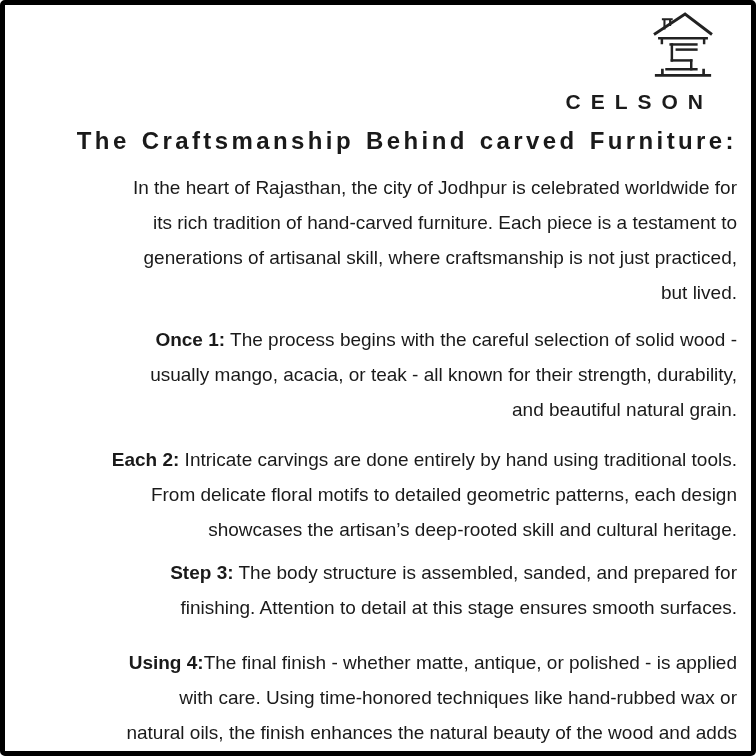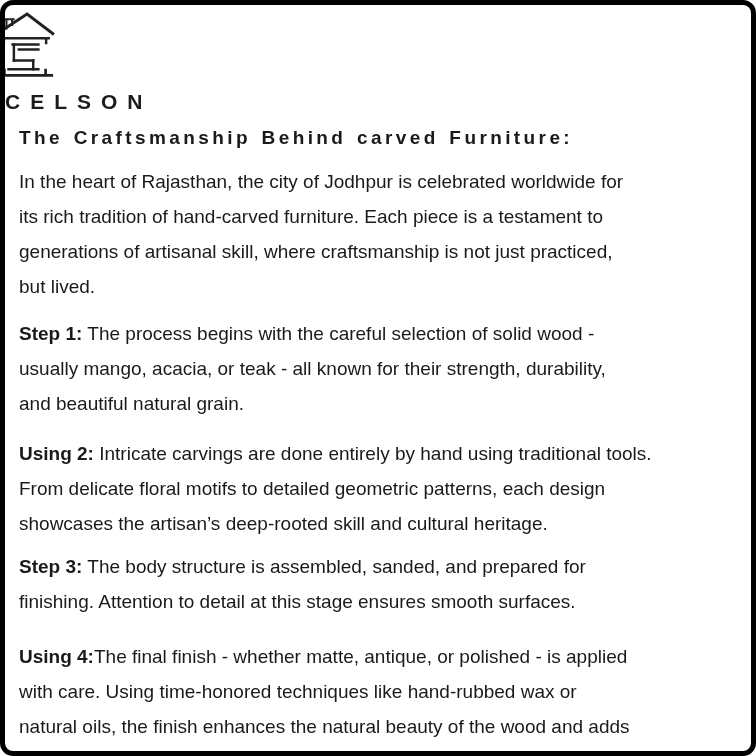--- a/index.html
+++ b/index.html
@@ -1,40 +1,40 @@
 <!DOCTYPE html>
 <html style="--text: #1a1a1a; --border: #000000; --bg: #ffffff;"><head>
 <meta charset="utf-8">
 <style>
   html, body { margin: 0; padding: 0; background: #ffffff; }
   .card {
     width: 756px; height: 756px; box-sizing: border-box;
     background: var(--bg, #ffffff);
     border: 5px solid var(--border, #000000);
-    border-radius: 13px;
+    border-radius: 5px;
     padding: 5px 14px 0 14px;
     font-family: "Liberation Sans", "DejaVu Sans", sans-serif;
     color: var(--text, #1a1a1a);
-    text-align: left;
+    text-align: right;
     overflow: hidden;
   }
   .brand-block { transform: translateX(-24px); }
   .logo-svg { display: inline-block; margin-top: 2px; }
   .logo-svg path, .logo-svg polyline, .logo-svg line {
     fill: none; stroke: #222222; stroke-width: 2.4; stroke-linecap: square;
   }
   .brand-name {
     margin-top: 6px;
     font-size: 21px; font-weight: bold;
     letter-spacing: 10px; text-indent: 10px;
     color: #1b1b1b;
   }
   .headline {
     margin-top: 13px;
-    font-size: 19px; font-weight: bold;
+    font-size: 24px; font-weight: bold;
     letter-spacing: 3.4px; word-spacing: 2px;
   }
   .para {
     font-size: 19px; line-height: 35px;
     margin: 0;
   }
   .pre { white-space: pre-line; }
   .step-label { font-weight: bold; }
   .intro   { margin-top: 15px; }
   .step-1  { margin-top: 12px; }
@@ -69,25 +69,25 @@
     <div class="brand-name">CELSON</div>
   </div>
 
   <div class="headline">The Craftsmanship Behind carved Furniture:</div>
 
   <p class="para pre intro">In the heart of Rajasthan, the city of Jodhpur is celebrated worldwide for
 its rich tradition of hand-carved furniture. Each piece is a testament to
 generations of artisanal skill, where craftsmanship is not just practiced,
 but lived.</p>
 
-  <p class="para step-1"><span class="step-label">Step 1:</span><span class="pre"> The process begins with the careful selection of solid wood -
+  <p class="para step-1"><span class="step-label">Once 1:</span><span class="pre"> The process begins with the careful selection of solid wood -
 usually mango, acacia, or teak - all known for their strength, durability,
 and beautiful natural grain.</span></p>
 
-  <p class="para step-2"><span class="step-label">Using 2:</span><span class="pre"> Intricate carvings are done entirely by hand using traditional tools.
+  <p class="para step-2"><span class="step-label">Each 2:</span><span class="pre"> Intricate carvings are done entirely by hand using traditional tools.
 From delicate floral motifs to detailed geometric patterns, each design
 showcases the artisan’s deep-rooted skill and cultural heritage.</span></p>
 
   <p class="para step-3"><span class="step-label">Step 3:</span><span class="pre"> The body structure is assembled, sanded, and prepared for
 finishing. Attention to detail at this stage ensures smooth surfaces.</span></p>
 
   <p class="para step-4"><span class="step-label">Using 4:</span><span class="pre">The final finish - whether matte, antique, or polished - is applied
 with care. Using time-honored techniques like hand-rubbed wax or
 natural oils, the finish enhances the natural beauty of the wood and adds
 a rich, elegant touch.</span></p>

